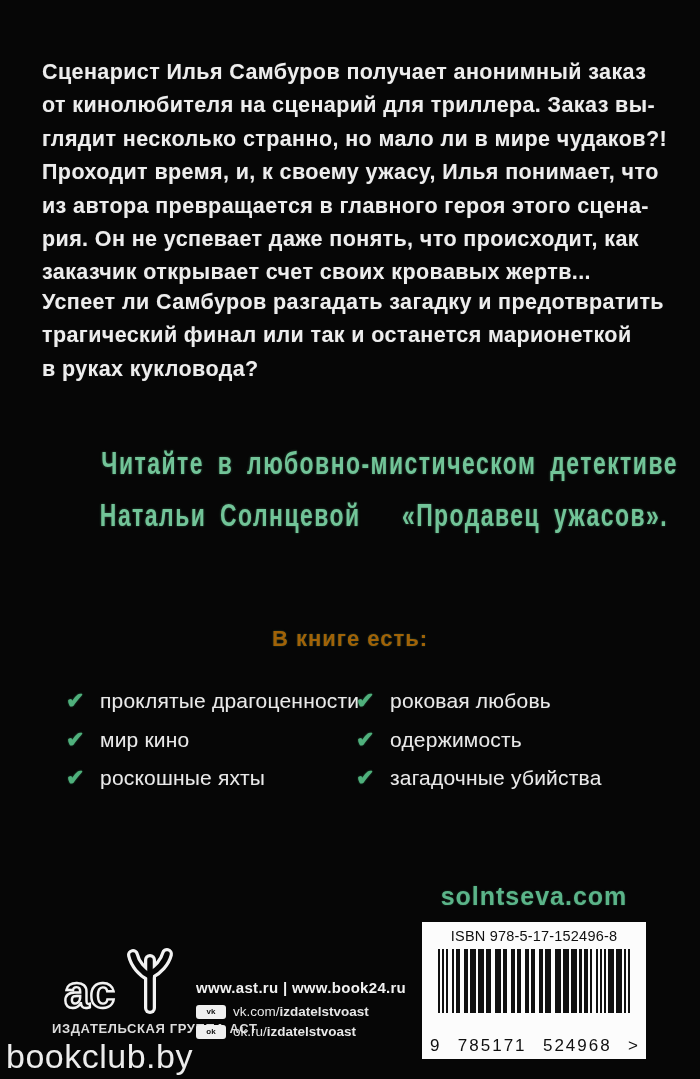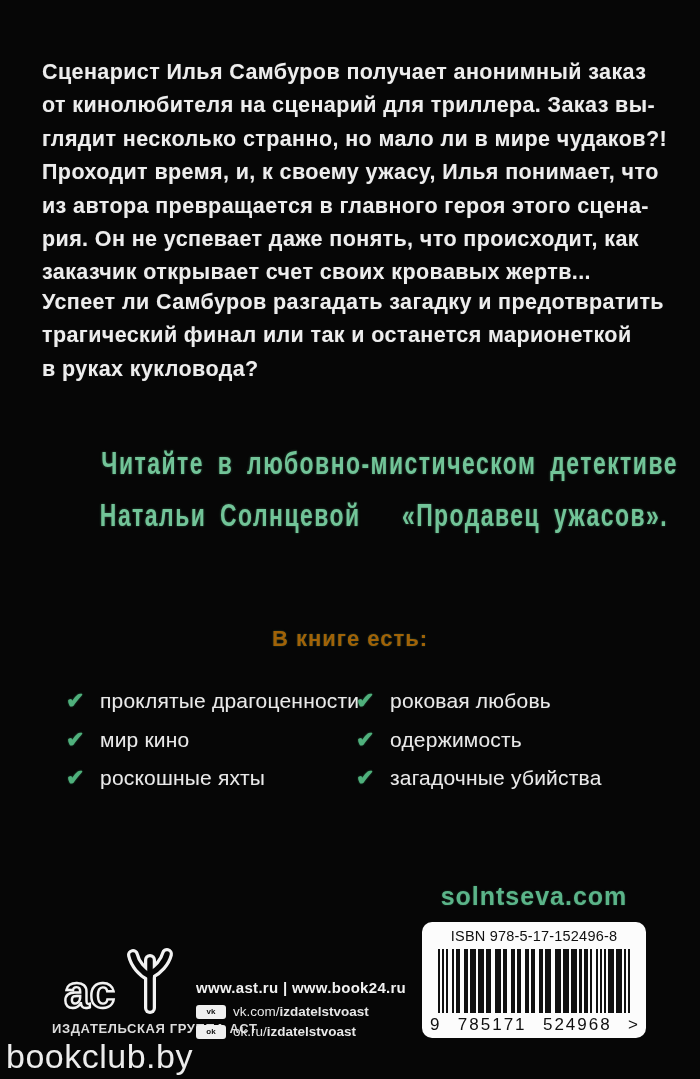--- a/index.html
+++ b/index.html
@@ -70,22 +70,22 @@
   #vk-row{top:1004px;}
   #ok-row{top:1024px;}
   .social-icon{
     width:30px;height:14px;border-radius:3px;background:#f0f0f0;color:#111;
     font-size:8px;font-weight:bold;display:flex;align-items:center;justify-content:center;
     margin-right:7px;letter-spacing:0;
   }
   .social-row b{font-weight:bold;}
   
   .barcode-box{
-    position:absolute;left:422px;top:922px;width:224px;height:116px;
-    background:#fcfcfc;border-radius:10px;
+    position:absolute;left:422px;top:922px;width:224px;height:137px;
+    background:#fcfcfc;border-radius:0;
   }
   .isbn-label{
     position:absolute;left:0;top:6px;width:100%;text-align:center;
     font-size:14.5px;color:#101010;letter-spacing:.2px;font-weight:normal;
   }
   .bars{
     position:absolute;left:16px;right:16px;top:27px;height:64px;
     display:flex;align-items:stretch;justify-content:center;
   }
   .bars .bar{background:#101010;}

